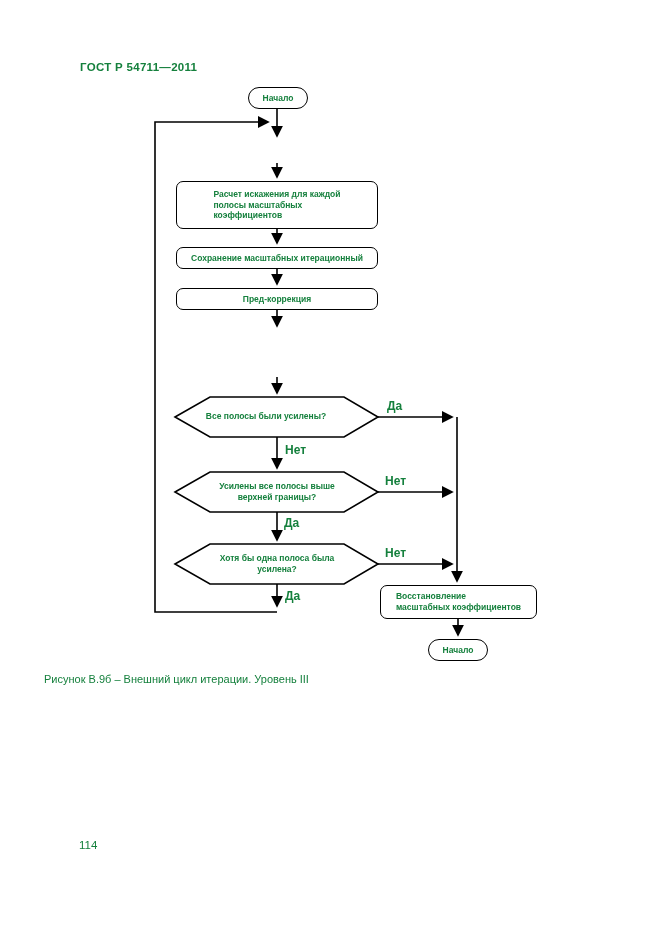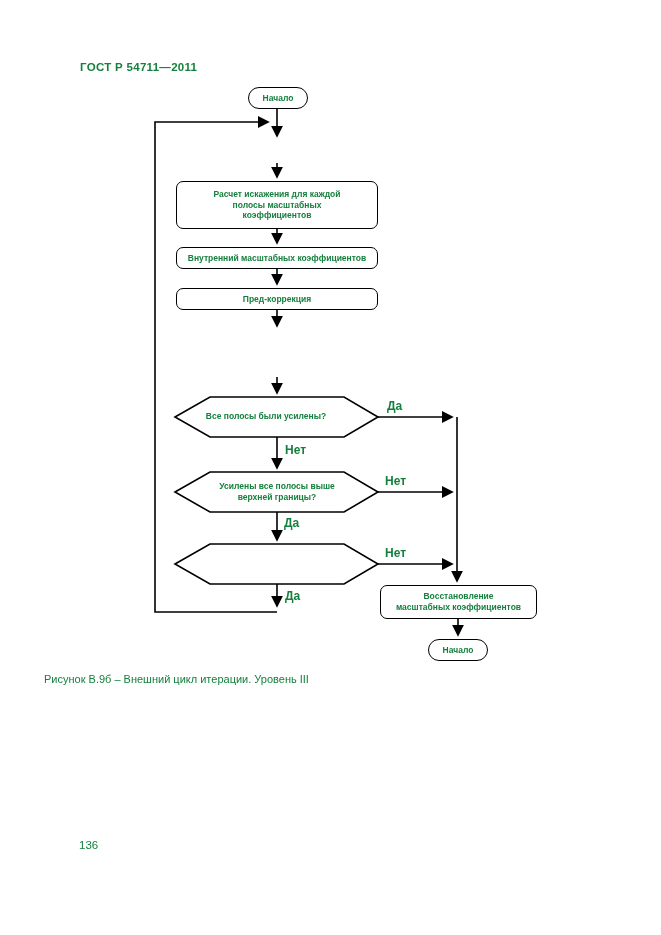--- a/index.html
+++ b/index.html
@@ -21,21 +21,21 @@
   }
   .caption {
     position: absolute; left: 44px; top: 673px; width: 622px;
     text-align: left; font-size: 11px;
   }
   .fc { position: absolute; left: 0; top: 0; width: 661px; height: 935px; }
   svg.wires { position: absolute; left: 0; top: 0; }
   .node {
     position: absolute;
     display: flex; align-items: center; justify-content: center;
-    text-align: center;
+    text-align: left;
     font-size: 8.5px; font-weight: bold; line-height: 1.28;
     white-space: pre-line;
     background: #fff;
     border: 1.6px solid #000;
     box-sizing: border-box;
     z-index: 2;
   }
   .node.box { border-radius: 7px; }
   .node.terminator { border-radius: 12px; }
   .hex-text {
@@ -113,41 +113,43 @@
       <polygon points="175,564 210,544 344,544 378,564 344,584 210,584" fill="#fff" stroke="#000" stroke-width="1.6"></polygon>
     </svg>
 
     <div class="node terminator" id="n-start">Начало</div>
 
 
     <div class="node box" id="n-box2">Расчет искажения для каждой
 полосы масштабных
 коэффициентов</div>
 
-    <div class="node box" id="n-box3">Внутренний масштабных коэффициентов</div>
+    <div class="node box" id="n-box3">Сохранение масштабных итерационный</div>
 
     <div class="node box" id="n-box4">Пред-коррекция</div>
 
 
     <div class="hex-text" id="n-dec1">Все полосы были усилены?</div>
 
     <div class="hex-text" id="n-dec2">Усилены все полосы выше
 верхней границы?</div>
 
+    <div class="hex-text" id="n-dec3">Хотя бы одна полоса была
+усилена?</div>
 
     <div class="node box" id="n-restore">Восстановление
 масштабных коэффициентов</div>
 
     <div class="node terminator" id="n-exit">Начало</div>
 
     <div class="edge-label" id="l-d1-right">Да</div>
     <div class="edge-label" id="l-d1-down">Нет</div>
     <div class="edge-label" id="l-d2-right">Нет</div>
     <div class="edge-label" id="l-d2-down">Да</div>
     <div class="edge-label" id="l-d3-right">Нет</div>
     <div class="edge-label" id="l-d3-down">Да</div>
   </div>
 
   <div class="caption">Рисунок В.9б – Внешний цикл итерации. Уровень III</div>
 
-  <div class="pageno">136</div>
+  <div class="pageno">114</div>
 
 </div>
 
 </body></html>

